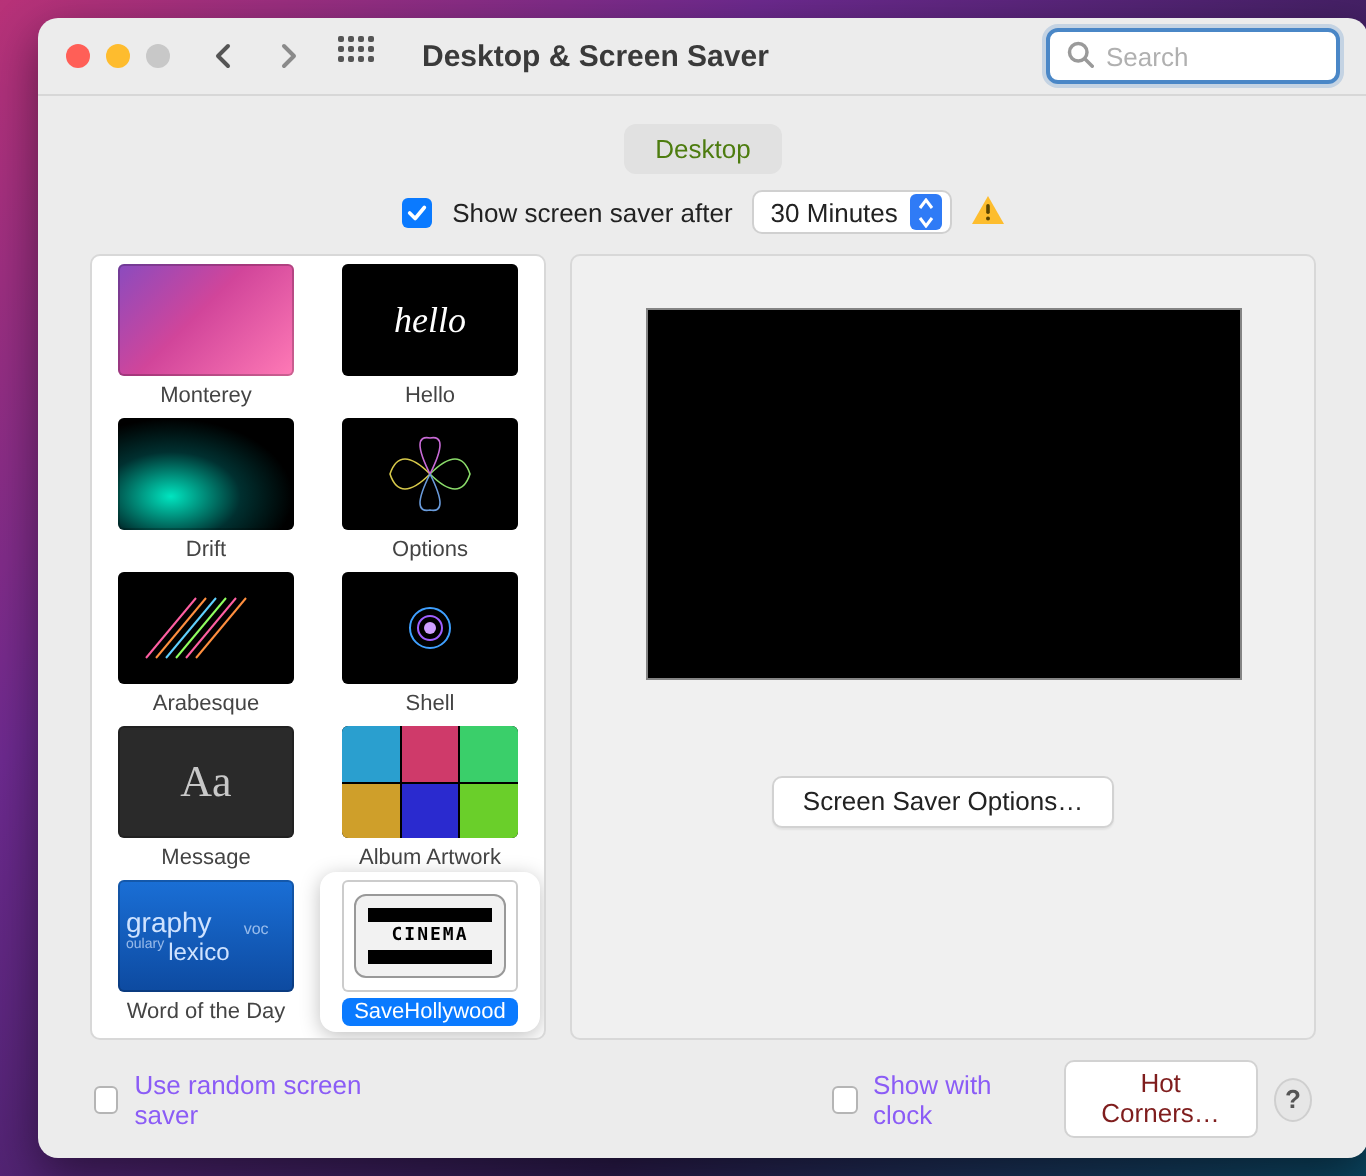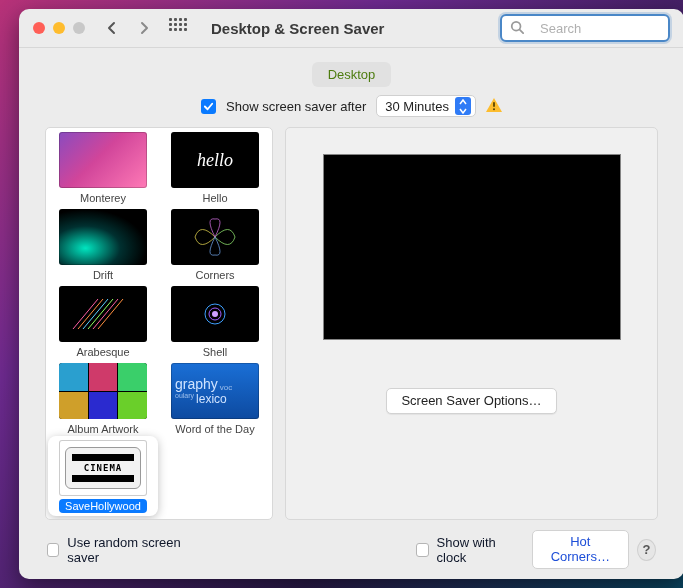--- a/index.html
+++ b/index.html
@@ -36,22 +36,22 @@
   .navbtn.enabled { color:#555; }
   .apps-icon {
     width:20px; height:20px;
     display:grid; grid-template-columns:repeat(4,3px); grid-template-rows:repeat(3,3px);
     gap:2px; margin: 0 6px 0 4px;
   }
   .apps-icon span { background:#555; border-radius:1px; }
   .title { font-weight:700; color:#3a3a3a; font-size:15px; margin-left:6px; flex:0 0 auto; }
   .tb-spacer { flex:1; }
   .search {
-    width:170px; height:28px; border:2px solid #4a87c7; border-radius:6px;
-    background:#fff; display:flex; align-items:center; padding:0 8px; gap:16px;
+    width:147px; height:28px; border:2px solid #4a87c7; border-radius:6px;
+    background:#fff; display:flex; align-items:center; padding:0 8px; gap:6px;
     box-shadow: 0 0 0 2px rgba(74,135,199,.25);
   }
   .search svg { flex:0 0 14px; }
   .search input { border:none; outline:none; width:100%; font-size:13px; background:transparent; color:#333; }
   .search input::placeholder { color:#b0b0b0; }
 
   
   .content { flex:1; padding: 14px 26px 10px; display:flex; flex-direction:column; }
   .segrow { display:flex; justify-content:center; margin-bottom:8px; }
   .segment {
@@ -137,25 +137,25 @@
     padding:4px 14px 5px; font-size:13px; color:#222;
     box-shadow:0 1px 1px rgba(0,0,0,.06);
   }
 
   .bottomrow {
     display:flex; align-items:center; gap:8px; padding:10px 2px 0;
   }
   .bottomrow .chk2 {
     width:14px; height:14px; border:1px solid #b5b5b5; border-radius:3px; background:#fff;
   }
-  .bottomrow .lbl { color:#0f172a; }
+  .bottomrow .lbl { color:#8b5cf6; }
   .bottomrow .spacer { flex:1; }
   .btn {
     background:#fff; border:1px solid #d2d2d2; border-radius:5px; padding:3px 12px 4px;
-    font-size:13px; color:#1d4ed8;
+    font-size:13px; color:#7f1d1d;
   }
   .qmark {
     width:22px; height:22px; border-radius:50%;
     background:#e6e6e6; border:1px solid #cfcfcf;
     display:flex; align-items:center; justify-content:center; color:#555; font-weight:600;
   }
   .gap { width: 240px; }
 </style>
 </head>
 <body>
@@ -263,21 +263,21 @@
             <div class="thumb t-flurry">
               <svg width="50" height="40" viewBox="0 0 50 40">
                 <g stroke-width="0.8" fill="none">
                   <path d="M25 20 Q10 5 5 20 Q10 35 25 20" stroke="#d6c84a"></path>
                   <path d="M25 20 Q40 5 45 20 Q40 35 25 20" stroke="#8adb6a"></path>
                   <path d="M25 20 Q15 0 25 2 Q35 0 25 20" stroke="#c86ad6"></path>
                   <path d="M25 20 Q15 40 25 38 Q35 40 25 20" stroke="#6a9bdb"></path>
                 </g>
               </svg>
             </div>
-            <div class="lab">Corners</div>
+            <div class="lab">Options</div>
           </div>
           <div class="ssitem">
             <div class="thumb t-arab">
               <svg width="70" height="40" viewBox="0 0 70 40">
                 <g fill="none" stroke-width="1">
                   <line x1="5" y1="35" x2="30" y2="5" stroke="#ff5fa2"></line>
                   <line x1="10" y1="35" x2="35" y2="5" stroke="#ff8f3f"></line>
                   <line x1="15" y1="35" x2="40" y2="5" stroke="#5fd0ff"></line>
                   <line x1="20" y1="35" x2="45" y2="5" stroke="#8fff5f"></line>
                   <line x1="25" y1="35" x2="50" y2="5" stroke="#ff5fa2"></line>
@@ -291,33 +291,39 @@
             <div class="thumb t-shell">
               <svg width="40" height="40" viewBox="0 0 40 40">
                 <circle cx="20" cy="20" r="10" fill="none" stroke="#3fa0ff" stroke-width="1"></circle>
                 <circle cx="20" cy="20" r="6" fill="none" stroke="#9f5fff" stroke-width="1"></circle>
                 <circle cx="20" cy="20" r="3" fill="#cfa0ff"></circle>
               </svg>
             </div>
             <div class="lab">Shell</div>
           </div>
           <div class="ssitem">
+            <div class="thumb t-message">
+                <span>Aa</span>
+              </div>
+            <div class="lab">Message</div>
+          </div>
+          <div class="ssitem">
             <div class="thumb t-album">
               <div style="background:#2a9fcf"></div>
                 <div style="background:#cf3a6a"></div>
                 <div style="background:#3acf6a"></div>
               <div style="background:#cf9f2a"></div>
                 <div style="background:#2a2acf"></div>
                 <div style="background:#6acf2a"></div>
             </div>
             <div class="lab">Album Artwork</div>
           </div>
           <div class="ssitem">
             <div class="thumb t-word">
-              <div style="font-size:14px;font-weight:300;display:flex;gap:2px;">
+              <div style="font-size:14px;font-weight:300;display:flex;gap:16px;">
                 <span>graphy</span>
                 <span style="font-size:8px;opacity:.7;align-self:flex-end;">voc</span>
               </div>
               <div style="display:flex;gap:2px;">
                 <span style="font-size:7px;opacity:.7;">oulary</span>
                 <span style="font-size:12px;">lexico</span>
               </div>
             </div>
             <div class="lab">Word of the Day</div>
           </div>

